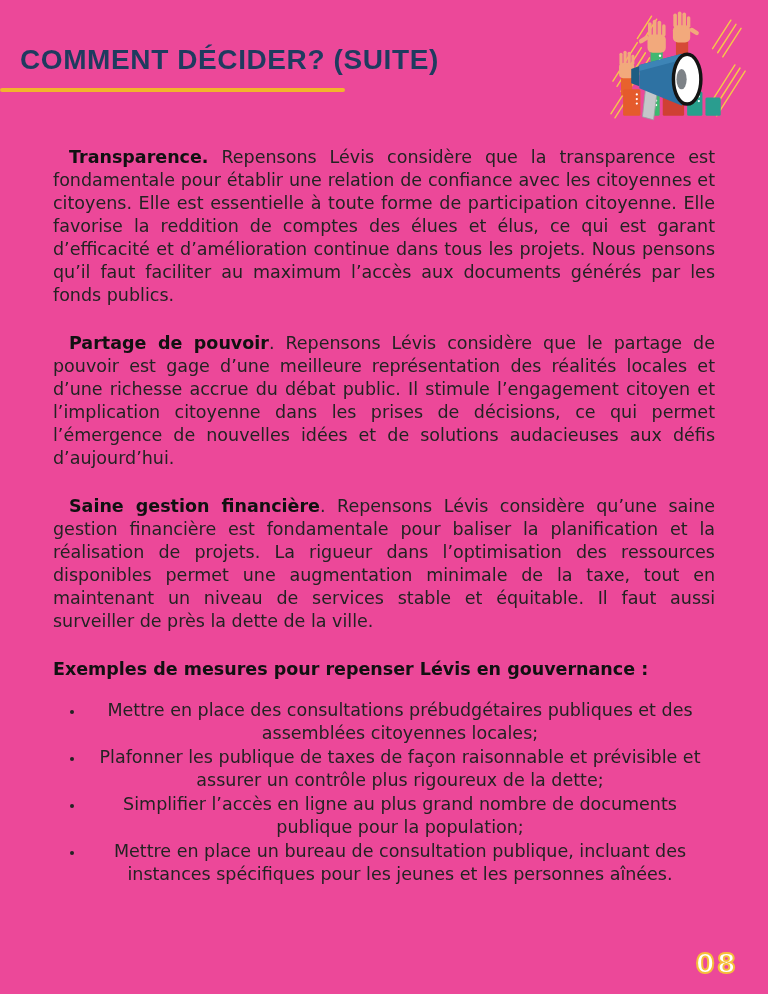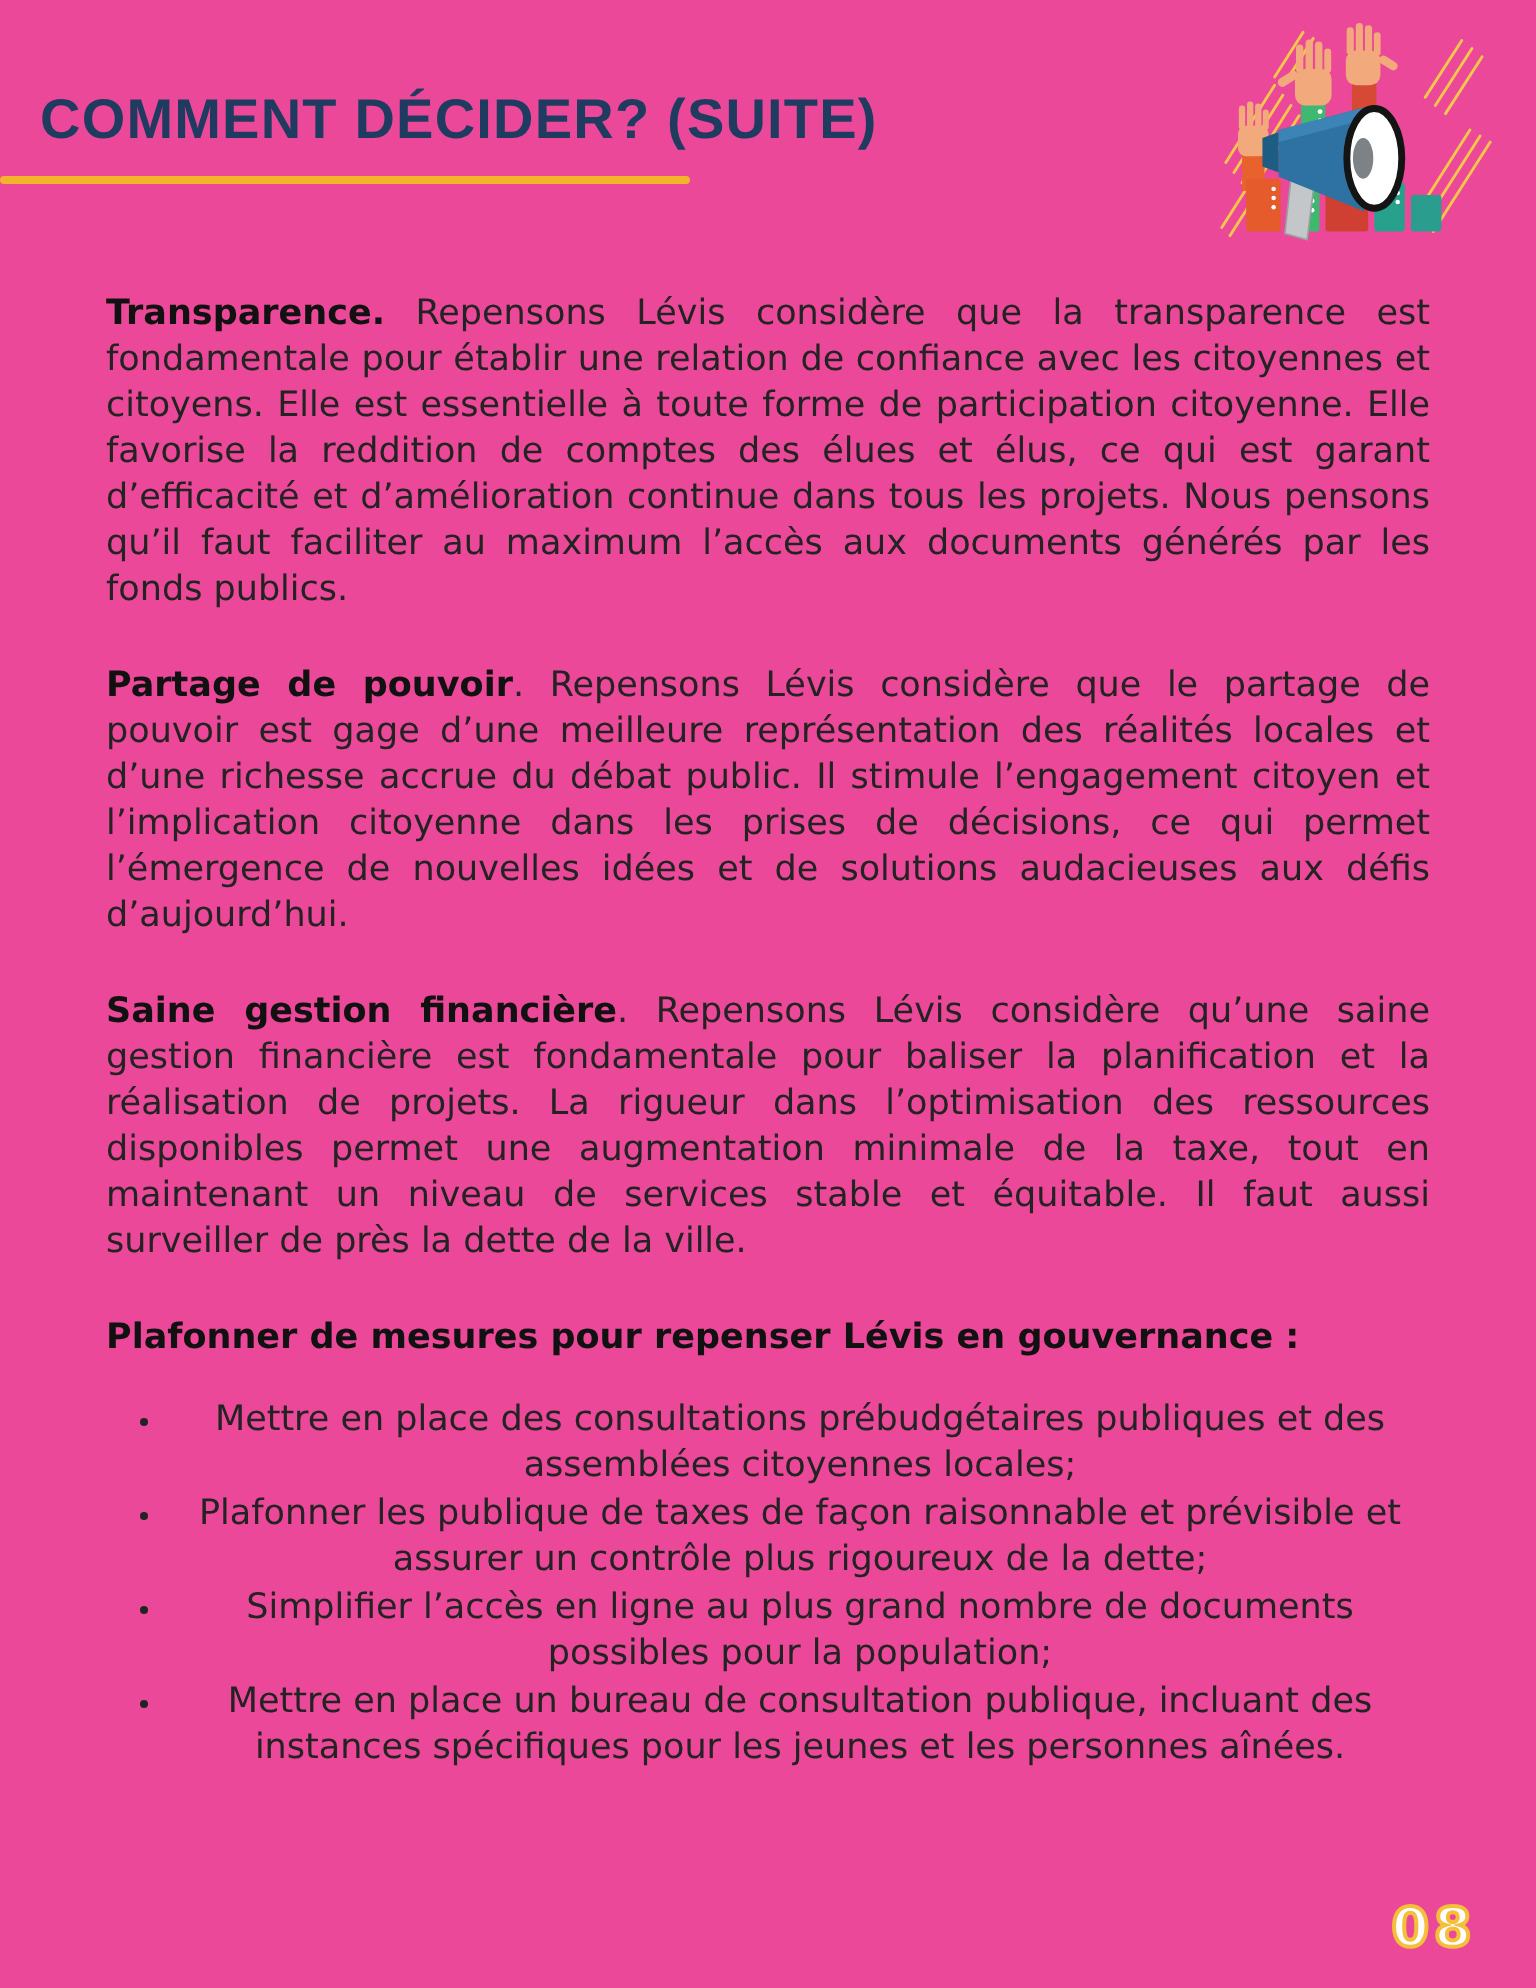--- a/index.html
+++ b/index.html
@@ -39,21 +39,21 @@
     position:absolute; top:146px; left:53px;
     width:662px;
     font-size:17.5px;
     line-height:23px;
   }
   .para {
     text-align:justify;
     margin-bottom:25px;
     color:#232323;
   }
-  .para .lead { font-weight:bold; color:#111111; }
+  .para .lead { font-weight:bold; color:#111111;margin-left:16px; }
   .examples-heading {
     font-weight:bold;
     color:#111111;
     margin:6px 0 18px 0;
   }
   ul.examples-list {
     list-style:disc;
     padding-left:32px;
     text-align:center;
   }
@@ -152,26 +152,26 @@
   </svg>
 
   <div class="content">
 
     <p class="para"><span class="lead">Transparence.</span><span> Repensons Lévis considère que la transparence est fondamentale pour établir une relation de confiance avec les citoyennes et citoyens. Elle est essentielle à toute forme de participation citoyenne. Elle favorise la reddition de comptes des élues et élus, ce qui est garant d’efficacité et d’amélioration continue dans tous les projets. Nous pensons qu’il faut faciliter au maximum l’accès aux documents générés par les fonds publics.</span></p>
 
     <p class="para"><span class="lead">Partage de pouvoir</span><span>. Repensons Lévis considère que le partage de pouvoir est gage d’une meilleure représentation des réalités locales et d’une richesse accrue du débat public. Il stimule l’engagement citoyen et l’implication citoyenne dans les prises de décisions, ce qui permet l’émergence de nouvelles idées et de solutions audacieuses aux défis d’aujourd’hui.</span></p>
 
     <p class="para"><span class="lead">Saine gestion financière</span><span>. Repensons Lévis considère qu’une saine gestion financière est fondamentale pour baliser la planification et la réalisation de projets. La rigueur dans l’optimisation des ressources disponibles permet une augmentation minimale de la taxe, tout en maintenant un niveau de services stable et équitable. Il faut aussi surveiller de près la dette de la ville.</span></p>
 
-    <p class="examples-heading">Plafonner de mesures pour repenser Lévis en gouvernance :</p>
+    <p class="examples-heading">Exemples de mesures pour repenser Lévis en gouvernance :</p>
 
     <ul class="examples-list">
       <li>Mettre en place des consultations prébudgétaires publiques et des assemblées citoyennes locales;</li>
       <li>Plafonner les publique de taxes de façon raisonnable et prévisible et assurer un contrôle plus rigoureux de la dette;</li>
-      <li>Simplifier l’accès en ligne au plus grand nombre de documents possibles pour la population;</li>
+      <li>Simplifier l’accès en ligne au plus grand nombre de documents publique pour la population;</li>
       <li>Mettre en place un bureau de consultation publique, incluant des instances spécifiques pour les jeunes et les personnes aînées.</li>
     </ul>
 
   </div>
 
   <svg class="page-number" viewBox="0 0 66 38">
     <text x="33" y="29" text-anchor="middle" font-family="DejaVu Sans, sans-serif" font-size="27" font-weight="bold" letter-spacing="2.5" fill="#ffffff" stroke="#f6bf3a" stroke-width="2">08</text>
   </svg>
 
 </div>

